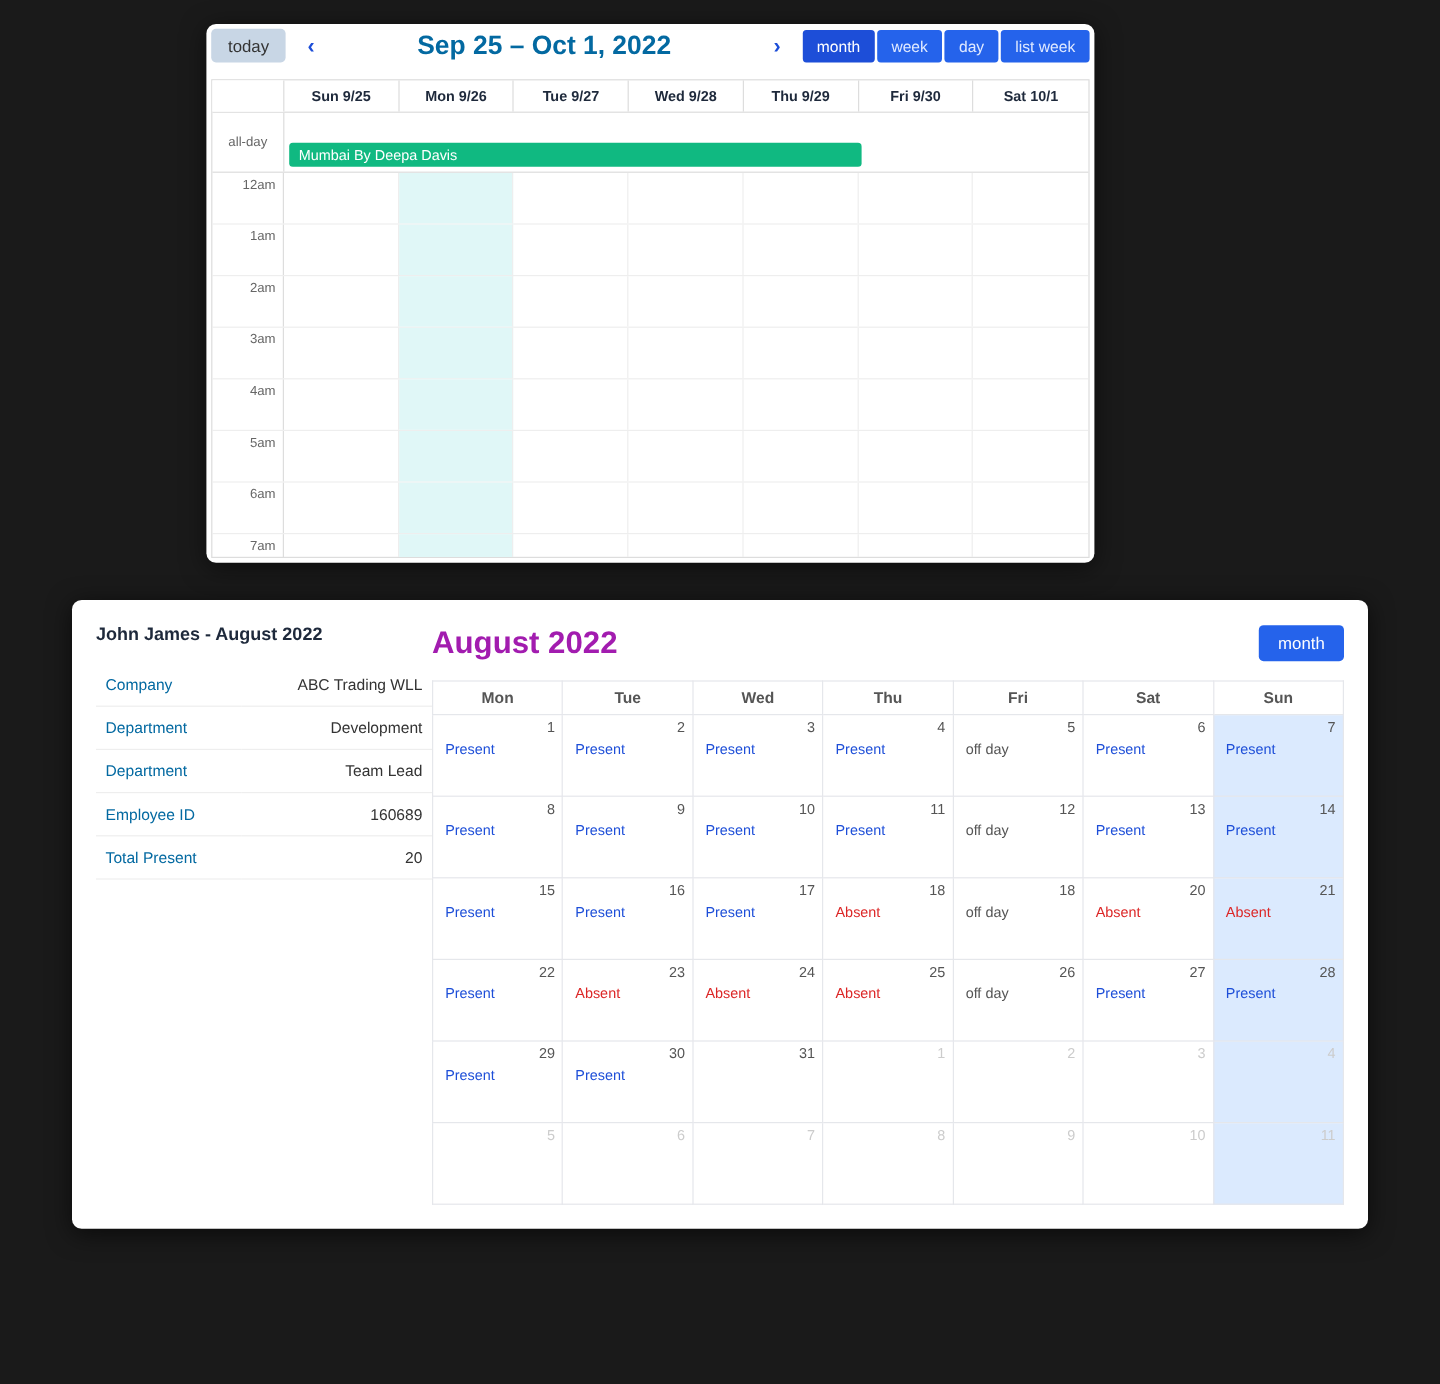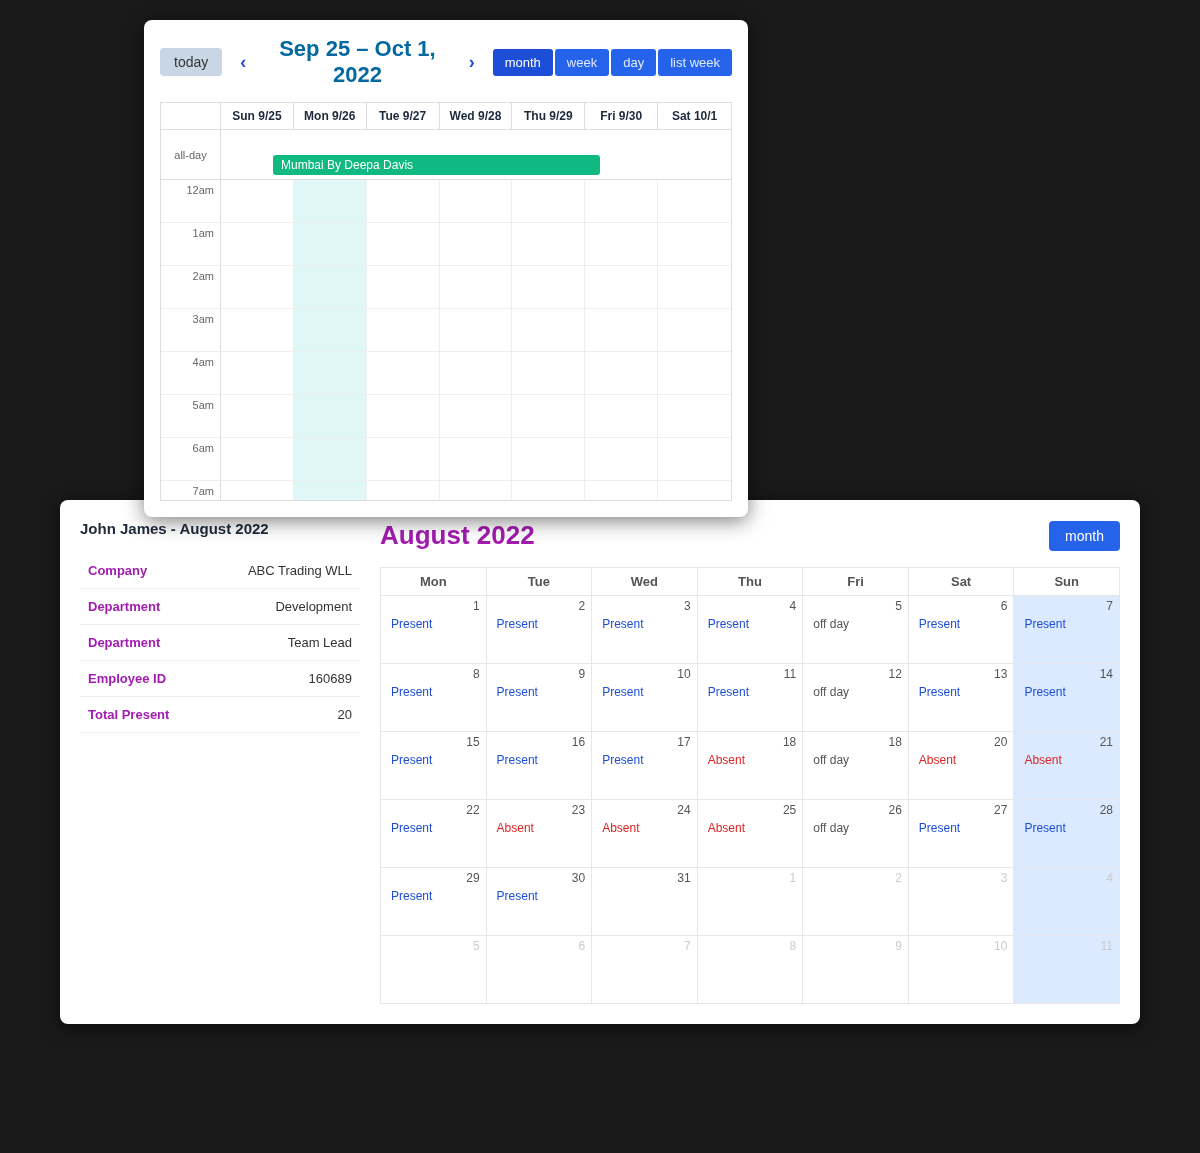--- a/index.html
+++ b/index.html
@@ -9,26 +9,26 @@
       width: 1200px;
       min-height: 1153px;
       position: relative;
       overflow: hidden;
     }
 
     
     .top-panel {
       position: absolute;
       top: 20px;
-      left: 144px;
-      width: 604px;
+      left: 172px;
+      width: 740px;
       background: #fff;
       border-radius: 8px;
       box-shadow: 0 4px 20px rgba(0,0,0,0.5);
-      padding: 16px;
+      padding: 4px;
       z-index: 10;
     }
 
     .cal-header {
       display: flex;
       align-items: center;
       gap: 12px;
       margin-bottom: 14px;
     }
 
@@ -106,21 +106,20 @@
 
     .week-header-cell:last-child { border-right: none; }
     .week-header-cell.corner { background: #fff; }
 
     
     .allday-row {
       display: grid;
       grid-template-columns: 60px repeat(7, 1fr);
       border-bottom: 1px solid #ddd;
       min-height: 36px;
-      gap: 48px;
     }
 
     .allday-label {
       padding: 6px 4px;
       font-size: 11px;
       color: #666;
       text-align: center;
       border-right: 1px solid #ddd;
       display: flex;
       align-items: center;
@@ -186,21 +185,20 @@
       width: 1080px;
       background: #fff;
       border-radius: 8px;
       box-shadow: 0 4px 20px rgba(0,0,0,0.6);
       padding: 20px;
       z-index: 5;
     }
 
     .bottom-layout {
       display: flex;
-      gap: 20px;
     }
 
     
     .employee-info {
       width: 280px;
       flex-shrink: 0;
     }
 
     .employee-title {
       font-size: 15px;
@@ -215,22 +213,22 @@
     }
 
     .info-row td {
       padding: 10px 8px;
       font-size: 13px;
       border-bottom: 1px solid #eee;
       color: #333;
     }
 
     .info-row td:first-child {
-      color: #a21caf;
-      font-weight: 700;
+      color: #0369a1;
+      font-weight: 400;
     }
 
     .info-row td:last-child {
       text-align: right;
       color: #333;
     }
 
     
     .month-calendar {
       flex: 1;

